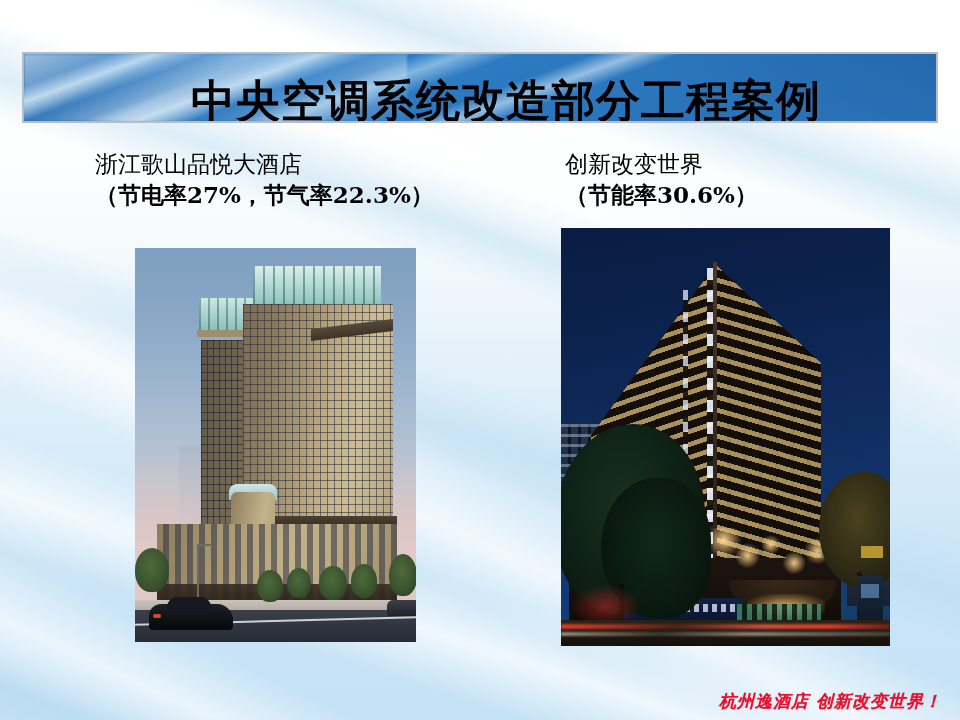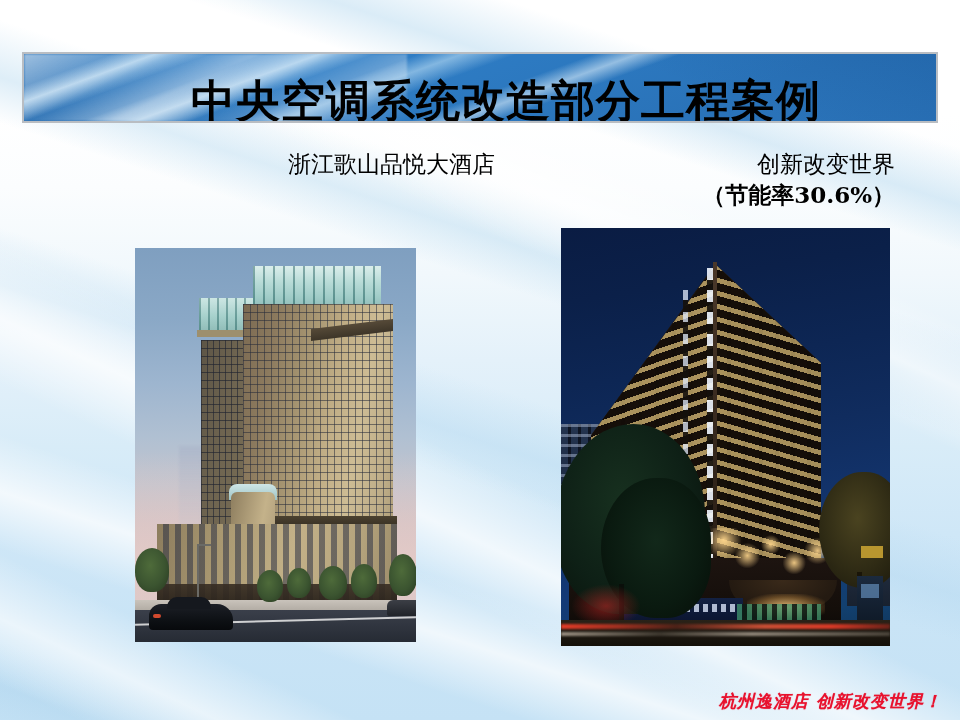--- a/index.html
+++ b/index.html
@@ -141,21 +141,21 @@
     font-weight: bold;
     color: #000000;
     letter-spacing: 1px;
     white-space: nowrap;
     margin-top: 28px;
   }
 
   
   .caption {
     position: absolute;
-    text-align: right;
+    text-align: left;
     color: #000000;
     line-height: 1.25;
     font-family: "DejaVu Serif", "Liberation Serif", serif;
   }
   .caption .name {
     font-size: 23px;
     font-weight: normal;
     white-space: nowrap;
   }
   .caption .metric {
@@ -552,20 +552,21 @@
   <div class="bg-streaks2"></div>
 
   <div class="title-banner">
     <div class="sky"></div>
     <div class="sky-left"></div>
     <div class="title-text">中央空调系统改造部分工程案例</div>
   </div>
 
   <div class="caption caption-left">
     <div class="name">浙江歌山品悦大酒店</div>
+    <div class="metric">（节电率27%，节气率22.3%）</div>
   </div>
 
   <div class="caption caption-right">
     <div class="name">创新改变世界</div>
     <div class="metric">（节能率30.6%）</div>
   </div>
 
   <div class="photo photo-left">
     <div class="lp-sky"></div>
     <div class="lp-far-tower"></div>

